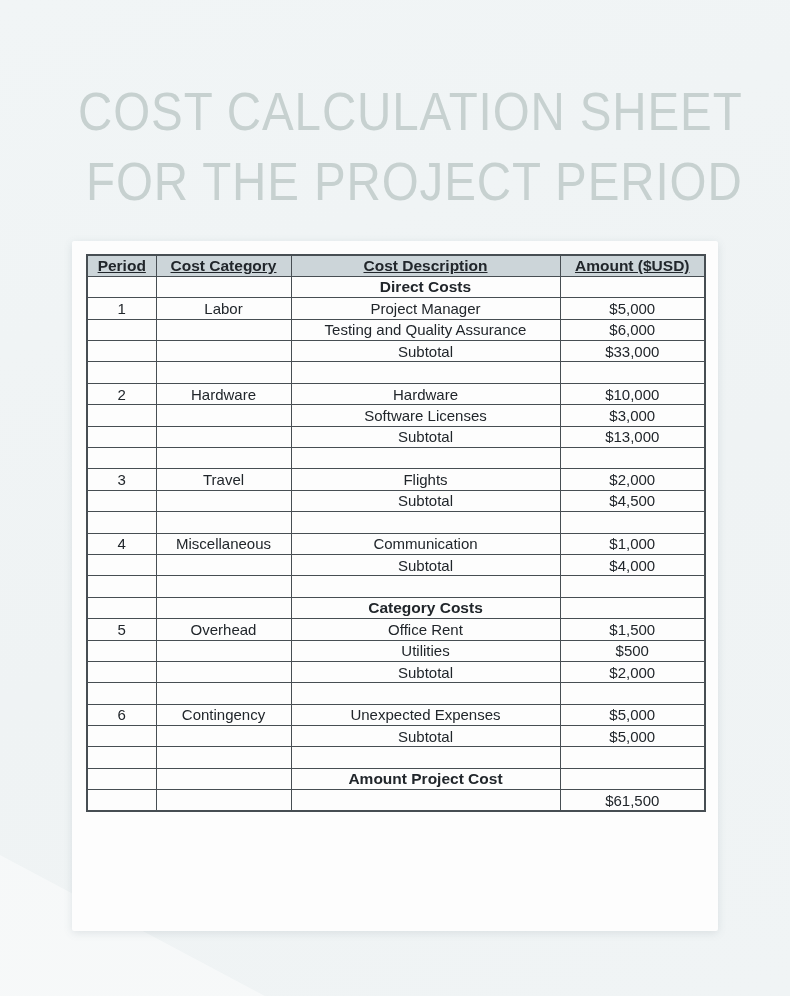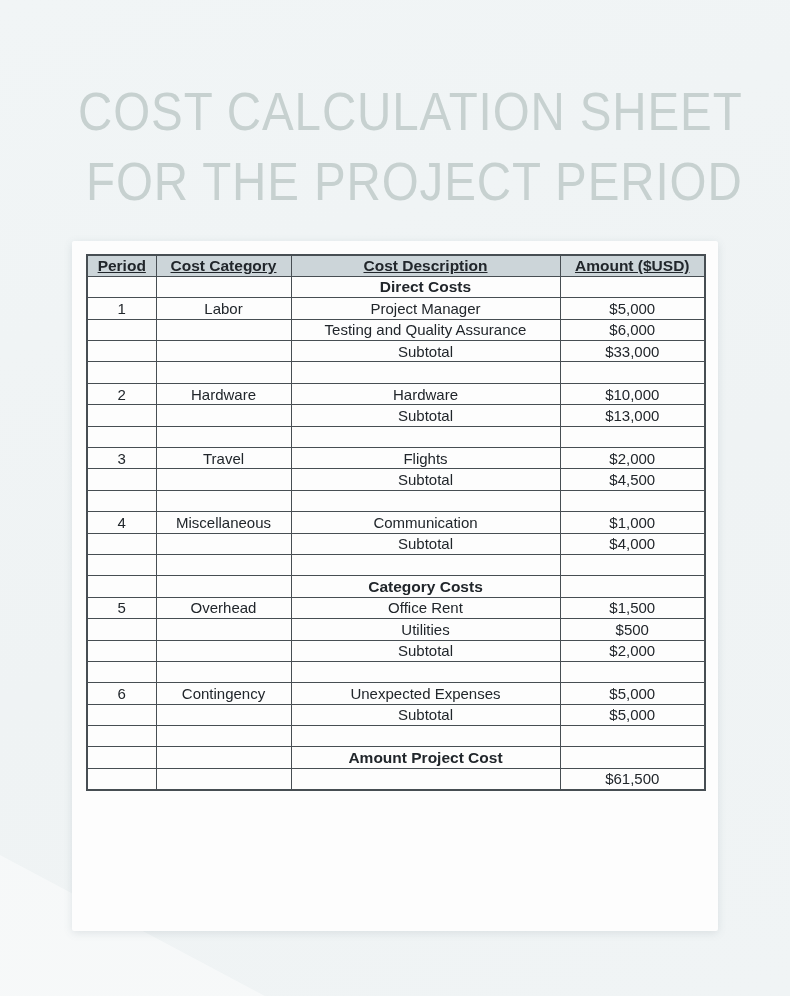--- a/index.html
+++ b/index.html
@@ -152,20 +152,26 @@
           </tr>
           <tr>
             <td>2</td>
             <td>Hardware</td>
             <td>Hardware</td>
             <td>$10,000</td>
           </tr>
           <tr>
             <td></td>
             <td></td>
+            <td>Software Licenses</td>
+            <td>$3,000</td>
+          </tr>
+          <tr>
+            <td></td>
+            <td></td>
             <td>Subtotal</td>
             <td>$13,000</td>
           </tr>
           <tr>
             <td></td>
             <td></td>
             <td></td>
             <td></td>
           </tr>
           <tr>

